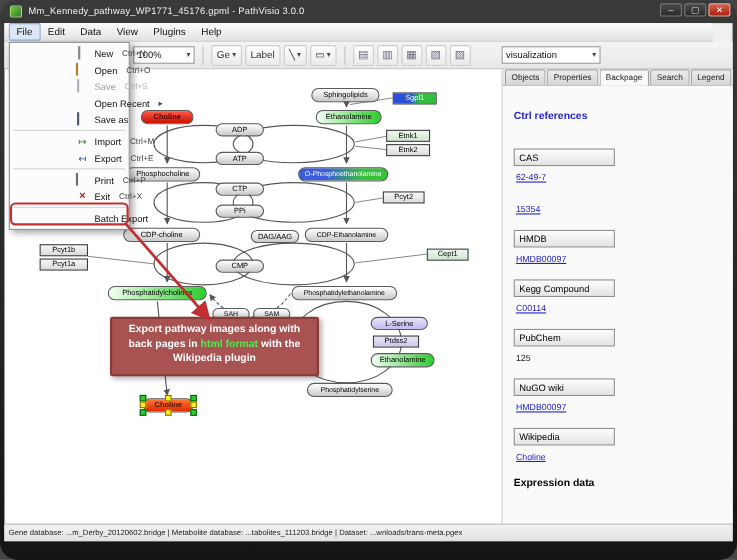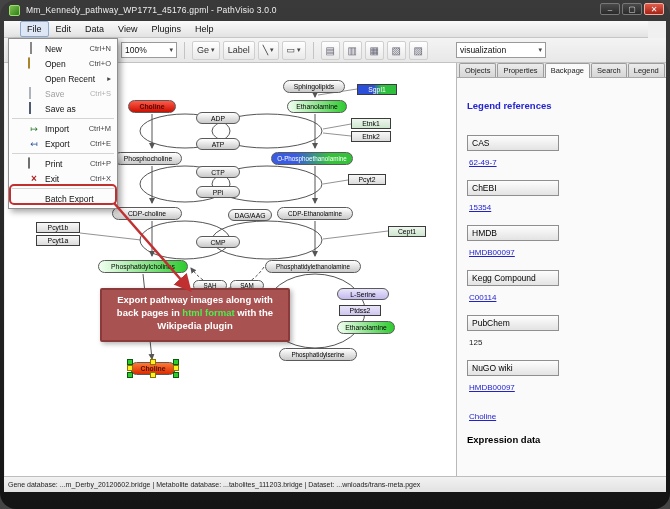--- a/index.html
+++ b/index.html
@@ -14,21 +14,21 @@
   .winbtns { position:absolute; right:6px; top:3px; display:flex; gap:2px; }
   .wbtn { width:20px; height:12px; font-size:8px; line-height:11px; text-align:center; color:#ddd;
           background:linear-gradient(#4a4a4a,#2a2a2a); border:1px solid #777; border-radius:2px; }
   .wbtn.close { background:linear-gradient(#e25b4a,#a32315); border:1px solid #f0b0a5; color:#fff; }
 
   .client { position:absolute; left:4px; top:21px; width:662px; height:471px; background:#f0f0f0; }
 
   
   .menubar { position:absolute; left:4px; top:21px; width:644px; height:17px;
              background:linear-gradient(#fbfbfb,#e3e3e3); border-bottom:1px solid #c6c6c6;
-             display:flex; align-items:center; padding-left:16px; }
+             display:flex; align-items:center; padding-left:4px; }
   .mb-item { font-size:9px; color:#111; padding:2px 6px; border:1px solid transparent; border-radius:2px; }
   .mb-item.active { background:#dde7f5; border-color:#8fabd2; }
 
   
   .toolbar { position:absolute; left:4px; top:38px; width:662px; height:25px;
              background:linear-gradient(#f4f4f4,#e8e8e8); border-bottom:1px solid #c2c2c2;
              display:flex; align-items:center; padding-left:6px; gap:3px; }
   .tb-btn { width:19px; height:19px; border:1px solid #cfcfcf; border-radius:2px; background:linear-gradient(#ffffff,#e9e9e9);
             display:flex; align-items:center; justify-content:center; font-size:9px; color:#333; }
   .tb-btn.wide { width:auto; padding:0 4px; gap:2px; }
@@ -85,21 +85,21 @@
   .panel-footer { font-size:9.5px; font-weight:bold; color:#000; margin-top:0; }
 
   
   .statusbar { position:absolute; left:4px; top:476px; width:662px; height:16px; background:linear-gradient(#f2f2f2,#e2e2e2);
                border-top:1px solid #bdbdbd; display:flex; align-items:center; padding-left:4px; }
   .statusbar span { font-size:7px; color:#222; white-space:nowrap; }
 
   
   .file-menu { position:absolute; left:8px; top:38px; width:110px; background:#fcfcfc;
                border:1px solid #8f8f8f; box-shadow:3px 3px 6px rgba(0,0,0,.35); z-index:10; padding:2px 0; }
-  .mi { height:15px; display:flex; align-items:center; padding:0 6px 0 19px; font-size:8.5px; color:#111; }
+  .mi { height:15px; display:flex; align-items:center; padding:0 6px 0 19px; font-size:8.5px; color:#111;margin-left:41px; }
   .mi .mi-ic { width:12px; height:12px; margin-right:5px; position:relative; flex:none; }
   .mi .mi-label { flex:1; white-space:nowrap; }
   .mi .mi-short { font-size:7.5px; color:#444; margin-left:8px; }
   .mi.disabled { color:#9d9d9d; }
   .mi.disabled .mi-short { color:#b0b0b0; }
   .mi-sep { height:1px; background:#d4d4d4; margin:2px 3px; }
   .ic-page { width:8px; height:10px; background:#fff; border:1px solid #888; margin:1px 0 0 2px; }
   .ic-folder { width:11px; height:8px; background:linear-gradient(#ffe08a,#e8b64c); border:1px solid #a8842a; border-radius:1px; margin-top:2px; }
   .ic-disk { width:10px; height:10px; background:linear-gradient(#9fb0cc,#6d7f9e); border:1px solid #4e5a70; margin:1px; }
   .ic-arrow { font-size:9px; color:#2a7a2a; text-align:center; line-height:12px; }
@@ -270,47 +270,47 @@
 
   <div class="sidepanel">
     <div class="tabs">
       <div class="tab">Objects</div>
       <div class="tab">Properties</div>
       <div class="tab active">Backpage</div>
       <div class="tab">Search</div>
       <div class="tab">Legend</div>
     </div>
     <div class="panel-content">
-      <div class="xref-heading">Legend references</div>
+      <div class="xref-heading">Ctrl references</div>
 
       <div class="section">
         <div class="sec-header">CAS</div>
         <a class="sec-link">62-49-7</a>
       </div>
       <div class="section">
-        <div class="sec-header">ChEBI</div>
         <a class="sec-link">15354</a>
       </div>
       <div class="section">
         <div class="sec-header">HMDB</div>
         <a class="sec-link">HMDB00097</a>
       </div>
       <div class="section">
         <div class="sec-header">Kegg Compound</div>
         <a class="sec-link">C00114</a>
       </div>
       <div class="section">
         <div class="sec-header">PubChem</div>
         <span class="sec-text">125</span>
       </div>
       <div class="section">
         <div class="sec-header">NuGO wiki</div>
         <a class="sec-link">HMDB00097</a>
       </div>
       <div class="section">
+        <div class="sec-header">Wikipedia</div>
         <a class="sec-link">Choline</a>
       </div>
 
       <div class="panel-footer">Expression data</div>
     </div>
   </div>
 
   <div class="statusbar">
     <span>Gene database: ...m_Derby_20120602.bridge | Metabolite database: ...tabolites_111203.bridge | Dataset: ...wnloads/trans-meta.pgex</span>
   </div>
@@ -318,30 +318,30 @@
   <div class="file-menu">
     <div class="mi">
       <span class="mi-ic"><span class="ic-page"></span></span>
       <span class="mi-label">New</span>
       <span class="mi-short">Ctrl+N</span>
     </div>
     <div class="mi">
       <span class="mi-ic"><span class="ic-folder"></span></span>
       <span class="mi-label">Open</span>
       <span class="mi-short">Ctrl+O</span>
-    </div>
-    <div class="mi">
-      <span class="mi-ic"></span>
-      <span class="mi-label">Open Recent</span>
-      <span class="mi-short">▸</span>
     </div>
     <div class="mi disabled">
       <span class="mi-ic"><span class="ic-disk" style="opacity:.45"></span></span>
       <span class="mi-label">Save</span>
       <span class="mi-short">Ctrl+S</span>
+    </div>
+    <div class="mi">
+      <span class="mi-ic"></span>
+      <span class="mi-label">Open Recent</span>
+      <span class="mi-short">▸</span>
     </div>
     <div class="mi">
       <span class="mi-ic"><span class="ic-disk"></span></span>
       <span class="mi-label">Save as</span>
       <span class="mi-short"></span>
     </div>
     <div class="mi-sep"></div>
     <div class="mi">
       <span class="mi-ic ic-arrow">↦</span>
       <span class="mi-label">Import</span>

